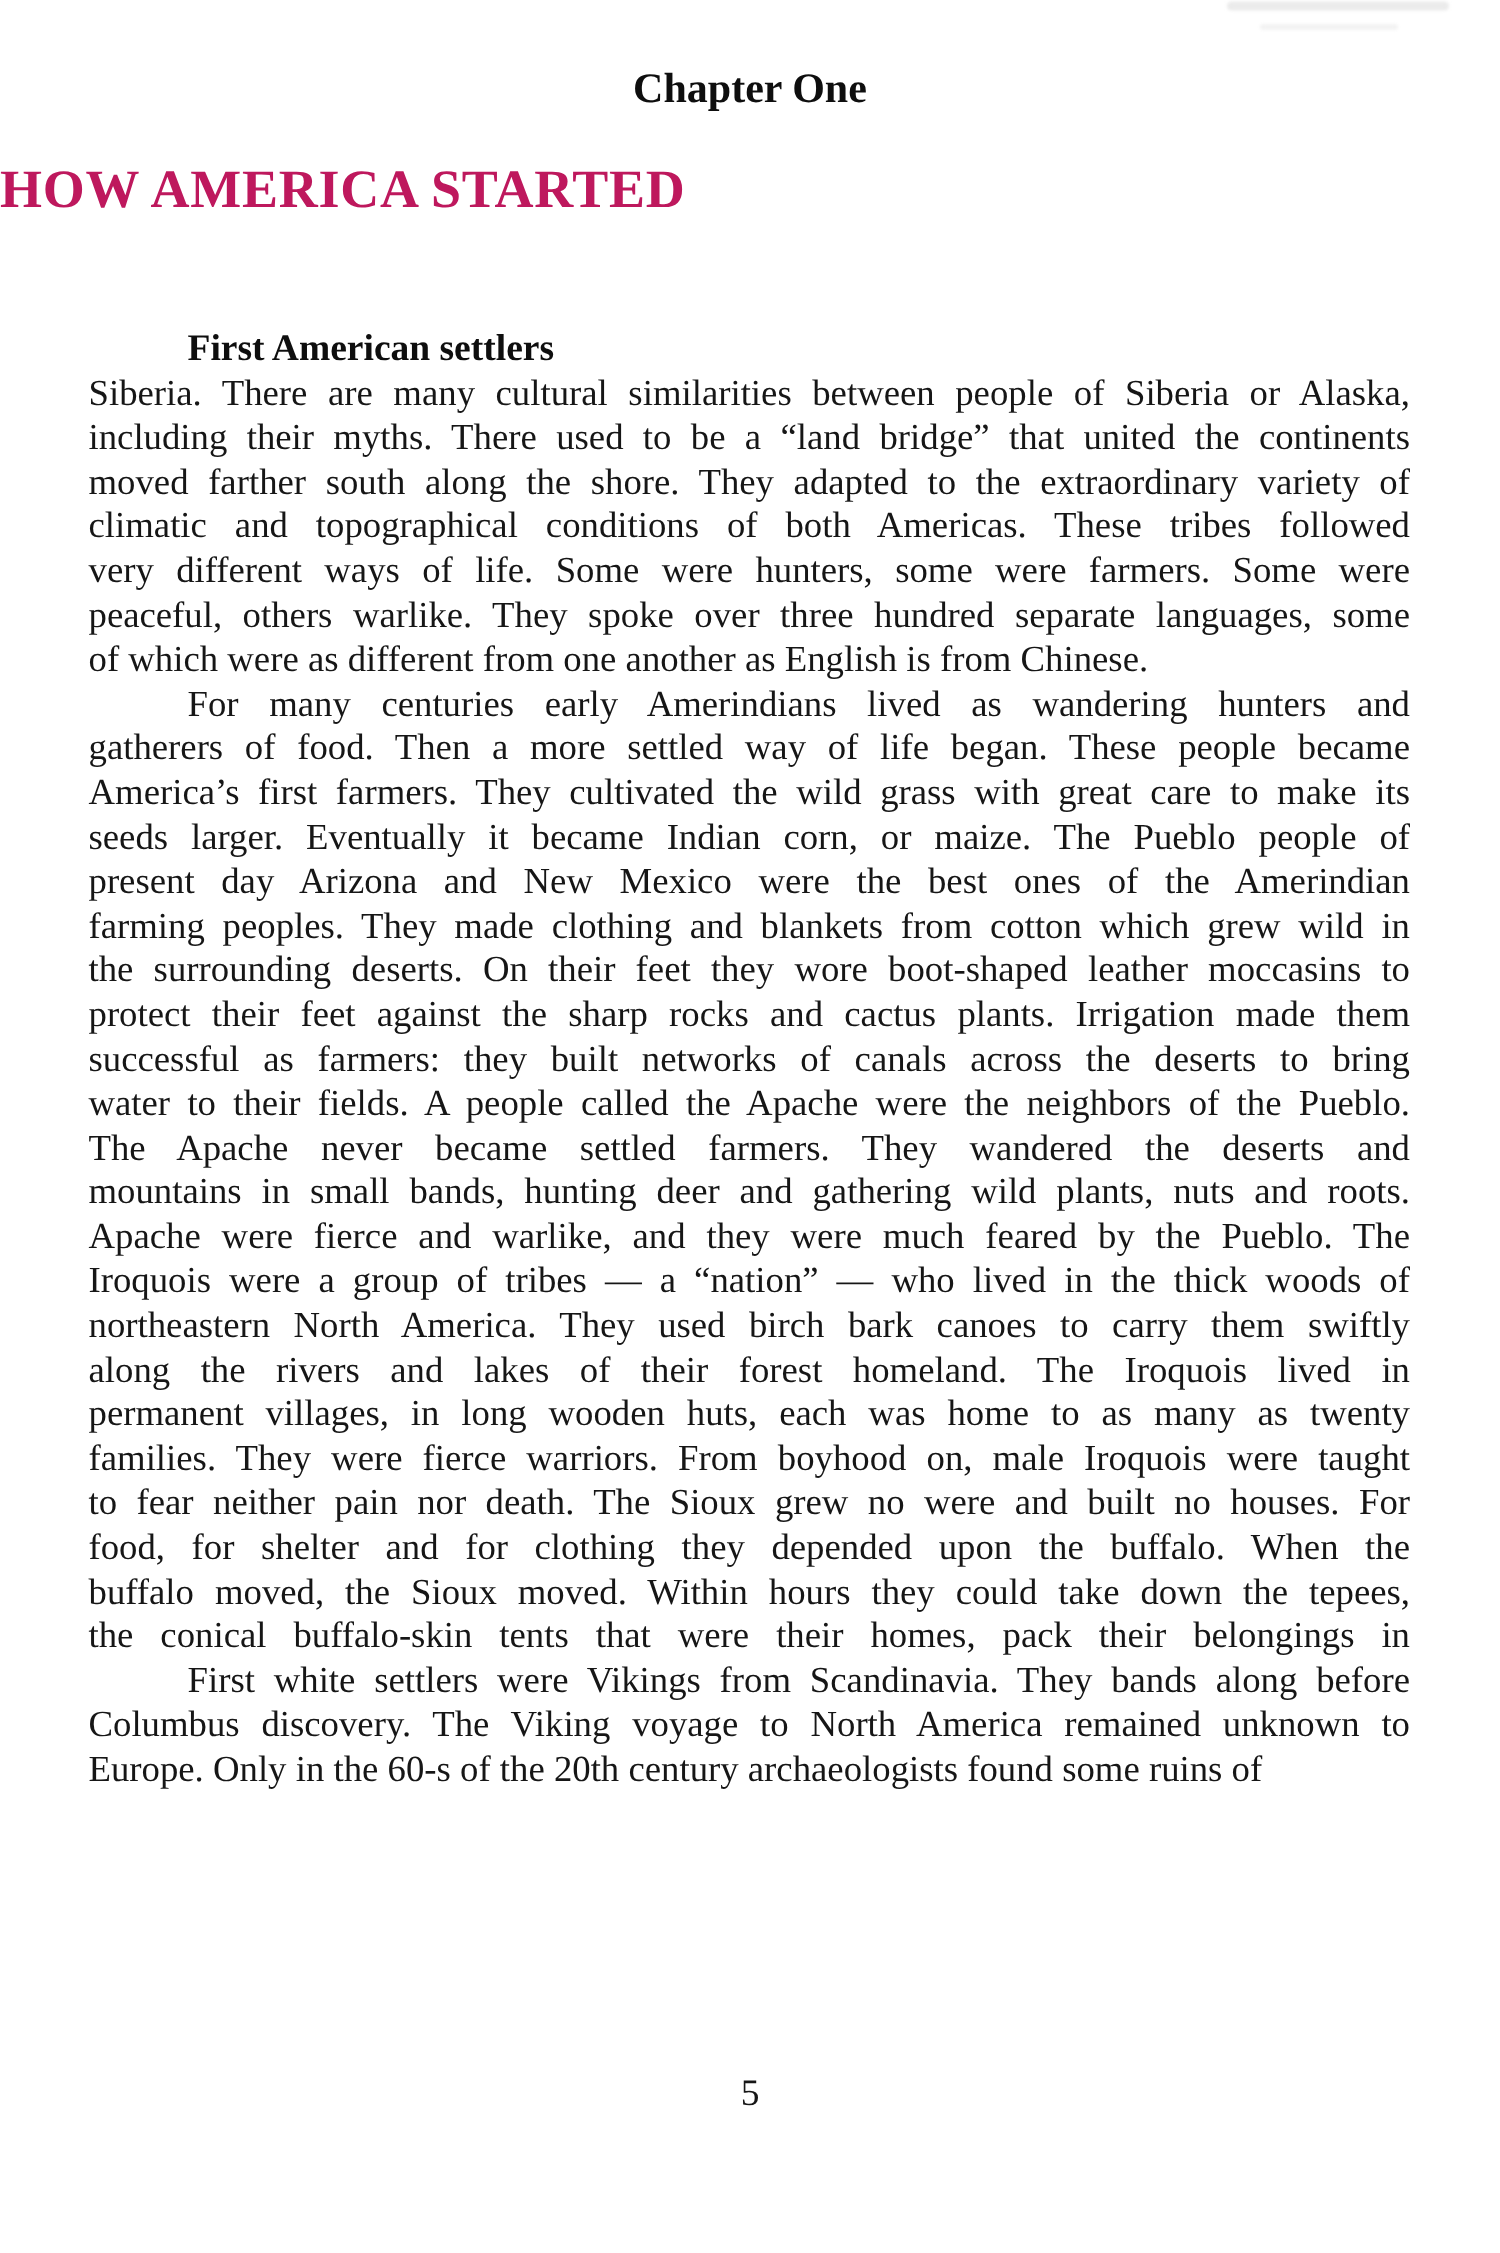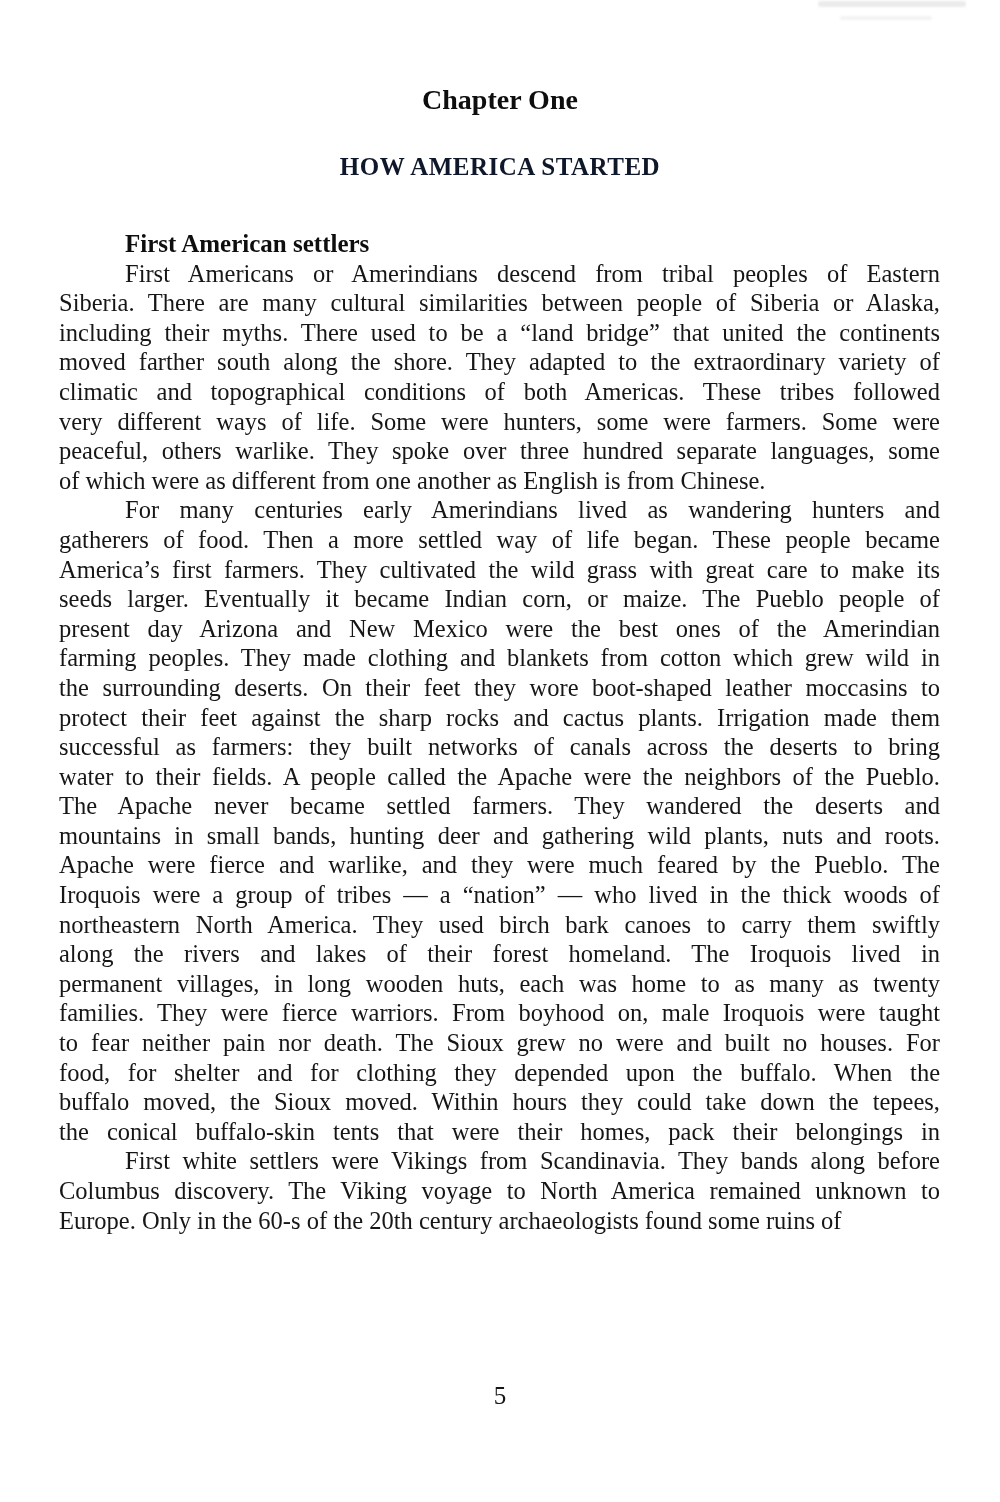--- a/index.html
+++ b/index.html
@@ -16,40 +16,40 @@
     font-family: "Liberation Serif", "DejaVu Serif", serif;
     color: #161616;
   }
   
   .smudge { position: absolute; border-radius: 3px; filter: blur(1px); }
   .smudge1 { left: 818px; top: 1px; width: 148px; height: 6px; background: #ebebeb; }
   .smudge2 { left: 840px; top: 16px; width: 92px; height: 4px; background: #f3f3f3; }
 
   .chapter-heading {
     margin: 0;
-    padding-top: 86px;
+    padding-top: 46px;
     text-align: center;
     font-size: 28px;
     line-height: 28px;
     font-weight: bold;
     color: #0e0e0e;
   }
   .doc-title {
     margin-top: 37px;
-    text-align: center;
-    font-size: 25px;
+    text-align: left;
+    font-size: 36px;
     line-height: 31px;
     font-weight: bold;
     letter-spacing: 0.5px;
-    color: #0f172a;
+    color: #be185d;
   }
   .text-block {
     position: absolute;
     left: 59px;
-    top: 229px;
+    top: 218px;
     width: 881px;
   }
   .section-heading {
     font-size: 25px;
     line-height: 29.6px;
     height: 29.6px;
     font-weight: bold;
     text-indent: 66px;
     color: #0e0e0e;
   }
@@ -80,21 +80,20 @@
 <div class="page">
   <div class="smudge smudge1"></div>
   <div class="smudge smudge2"></div>
 
   <div class="chapter-heading">Chapter One</div>
   <div class="doc-title">HOW AMERICA STARTED</div>
 
   <div class="text-block">
     <div class="section-heading">First American settlers</div>
     <div id="paragraphs">
-        <div class="line first">First Americans or Amerindians descend from tribal peoples of Eastern</div>
         <div class="line">Siberia. There are many cultural similarities between people of Siberia or Alaska,</div>
         <div class="line">including their myths. There used to be a “land bridge” that united the continents</div>
         <div class="line">moved farther south along the shore. They adapted to the extraordinary variety of</div>
         <div class="line">climatic and topographical conditions of both Americas.  These tribes followed</div>
         <div class="line">very different ways of life. Some were hunters, some were farmers. Some were</div>
         <div class="line">peaceful, others warlike. They spoke over three hundred separate languages, some</div>
         <div class="line last">of which were as different from one another as English is from Chinese.</div>
         <div class="line first">For many centuries early Amerindians lived as wandering hunters and</div>
         <div class="line">gatherers of food. Then a more settled way of life began. These people became</div>
         <div class="line">America’s first farmers. They cultivated the wild grass with great care to make its</div>

